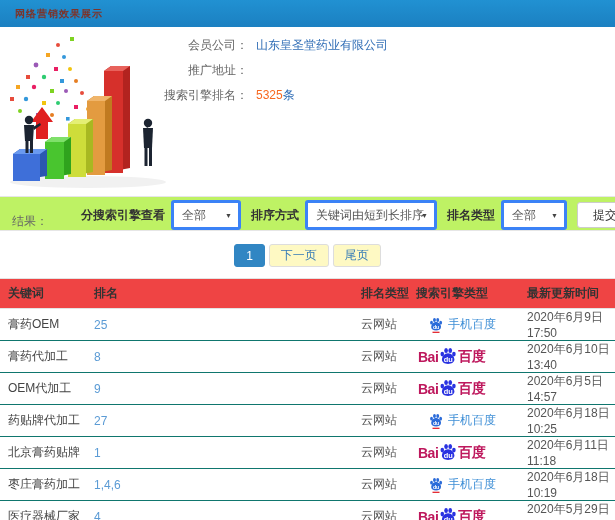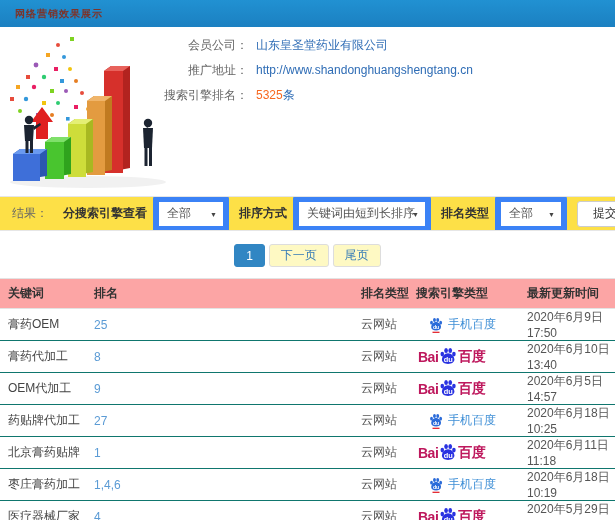--- a/index.html
+++ b/index.html
@@ -19,29 +19,29 @@
   .illustration{position:absolute;left:0;top:4px;width:190px;height:162px;}
   .info-rows{position:absolute;left:140px;top:10px;}
   .info-row{display:flex;align-items:center;height:16px;margin-bottom:9px;}
   .info-label{display:inline-block;width:108px;text-align:right;color:#666;}
   .info-value{margin-left:8px;color:#555;}
   .info-link{margin-left:8px;color:#2e6cb5;text-decoration:none;cursor:pointer;}
   .rank-count{margin-left:8px;color:#f7681f;}
   .rank-unit{color:#2e6cb5;text-decoration:none;cursor:pointer;}
   
   .filter-bar{
-    position:relative;height:33px;background:#fde047;
+    position:relative;height:33px;background:#bef264;
     border-top:1px solid #e6e6e6;border-bottom:1px solid #e6e6e6;
-    display:flex;align-items:center;overflow:hidden;
+    display:flex;align-items:flex-end;overflow:hidden;
   }
   .result-label{margin-left:12px;color:#666;}
   .filter-group{position:absolute;right:-18px;display:flex;align-items:center;}
   .filter-label{font-weight:bold;color:#333;margin:0 6px 0 10px;white-space:nowrap;}
   .select-box{
-    position:relative;height:24px;background:#fff;border:6px solid #3b82f6;border-radius:3px;
+    position:relative;height:24px;background:#fff;border:3px solid #3b82f6;border-radius:3px;
     display:flex;align-items:center;padding:0 20px 0 8px;color:#555;cursor:pointer;white-space:nowrap;
   }
   .select-box::after{
     content:"▼";position:absolute;right:6px;top:50%;transform:translateY(-50%);
     font-size:7px;color:#444;
   }
   .sel-engine{width:36px;}
   .sel-sort{width:98px;}
   .sel-article{width:32px;}
   .submit-btn{
@@ -52,21 +52,21 @@
   .pagination{display:flex;justify-content:center;gap:4px;margin-top:13px;}
   .page-btn{
     min-width:14px;height:23px;padding:0 11px;display:flex;align-items:center;justify-content:center;
     background:#fef9c3;border:1px solid #ddd;border-radius:3px;color:#337ab7;cursor:pointer;
     font-size:12px;font-family:inherit;
   }
   .page-btn.active{background:#3186c3;border-color:#3186c3;color:#fff;}
   
   .results-table{width:100%;border-collapse:collapse;margin-top:11px;table-layout:fixed;}
   .results-table th{
-    height:29px;background:#fca5a5;border-top:1px solid #e3e3e3;border-bottom:1px solid #e3e3e3;
+    height:29px;background:#ef4444;border-top:1px solid #e3e3e3;border-bottom:1px solid #e3e3e3;
     font-size:12px;font-weight:bold;color:#333;text-align:left;padding:0;
   }
   .results-table td{height:26px;border-bottom:1px solid #0f766e;padding:0;font-size:12px;}
   .col-kw{width:78px;}  .col-rank{width:259px;} .col-rt{width:55px;}
   .col-eng{width:111px;margin-left:44px;} .col-date{width:auto;}
   th.col-kw,td.td-keyword{padding-left:8px;}
   th.col-rank,td.td-rank{padding-left:8px;}
   th.col-rt,td.td-ranktype{padding-left:8px;}
   td.td-keyword{color:#444;}
   td.td-rank a{color:#5b9bd5;text-decoration:none;cursor:pointer;}
@@ -173,21 +173,20 @@
     </g>
   </svg>
 
   <div class="info-rows">
     <div class="info-row">
       <span class="info-label">会员公司：</span>
       <a class="info-link">山东皇圣堂药业有限公司</a>
     </div>
     <div class="info-row">
       <span class="info-label">推广地址：</span>
-      <a class="info-link">http://www.shandonghuangshengtang.cn</a>
     </div>
     <div class="info-row">
       <span class="info-label">搜索引擎排名：</span>
       <span class="rank-count">5325</span>
       <a class="rank-unit">条</a>
     </div>
   </div>
 </div>
 
 <div class="filter-bar">

